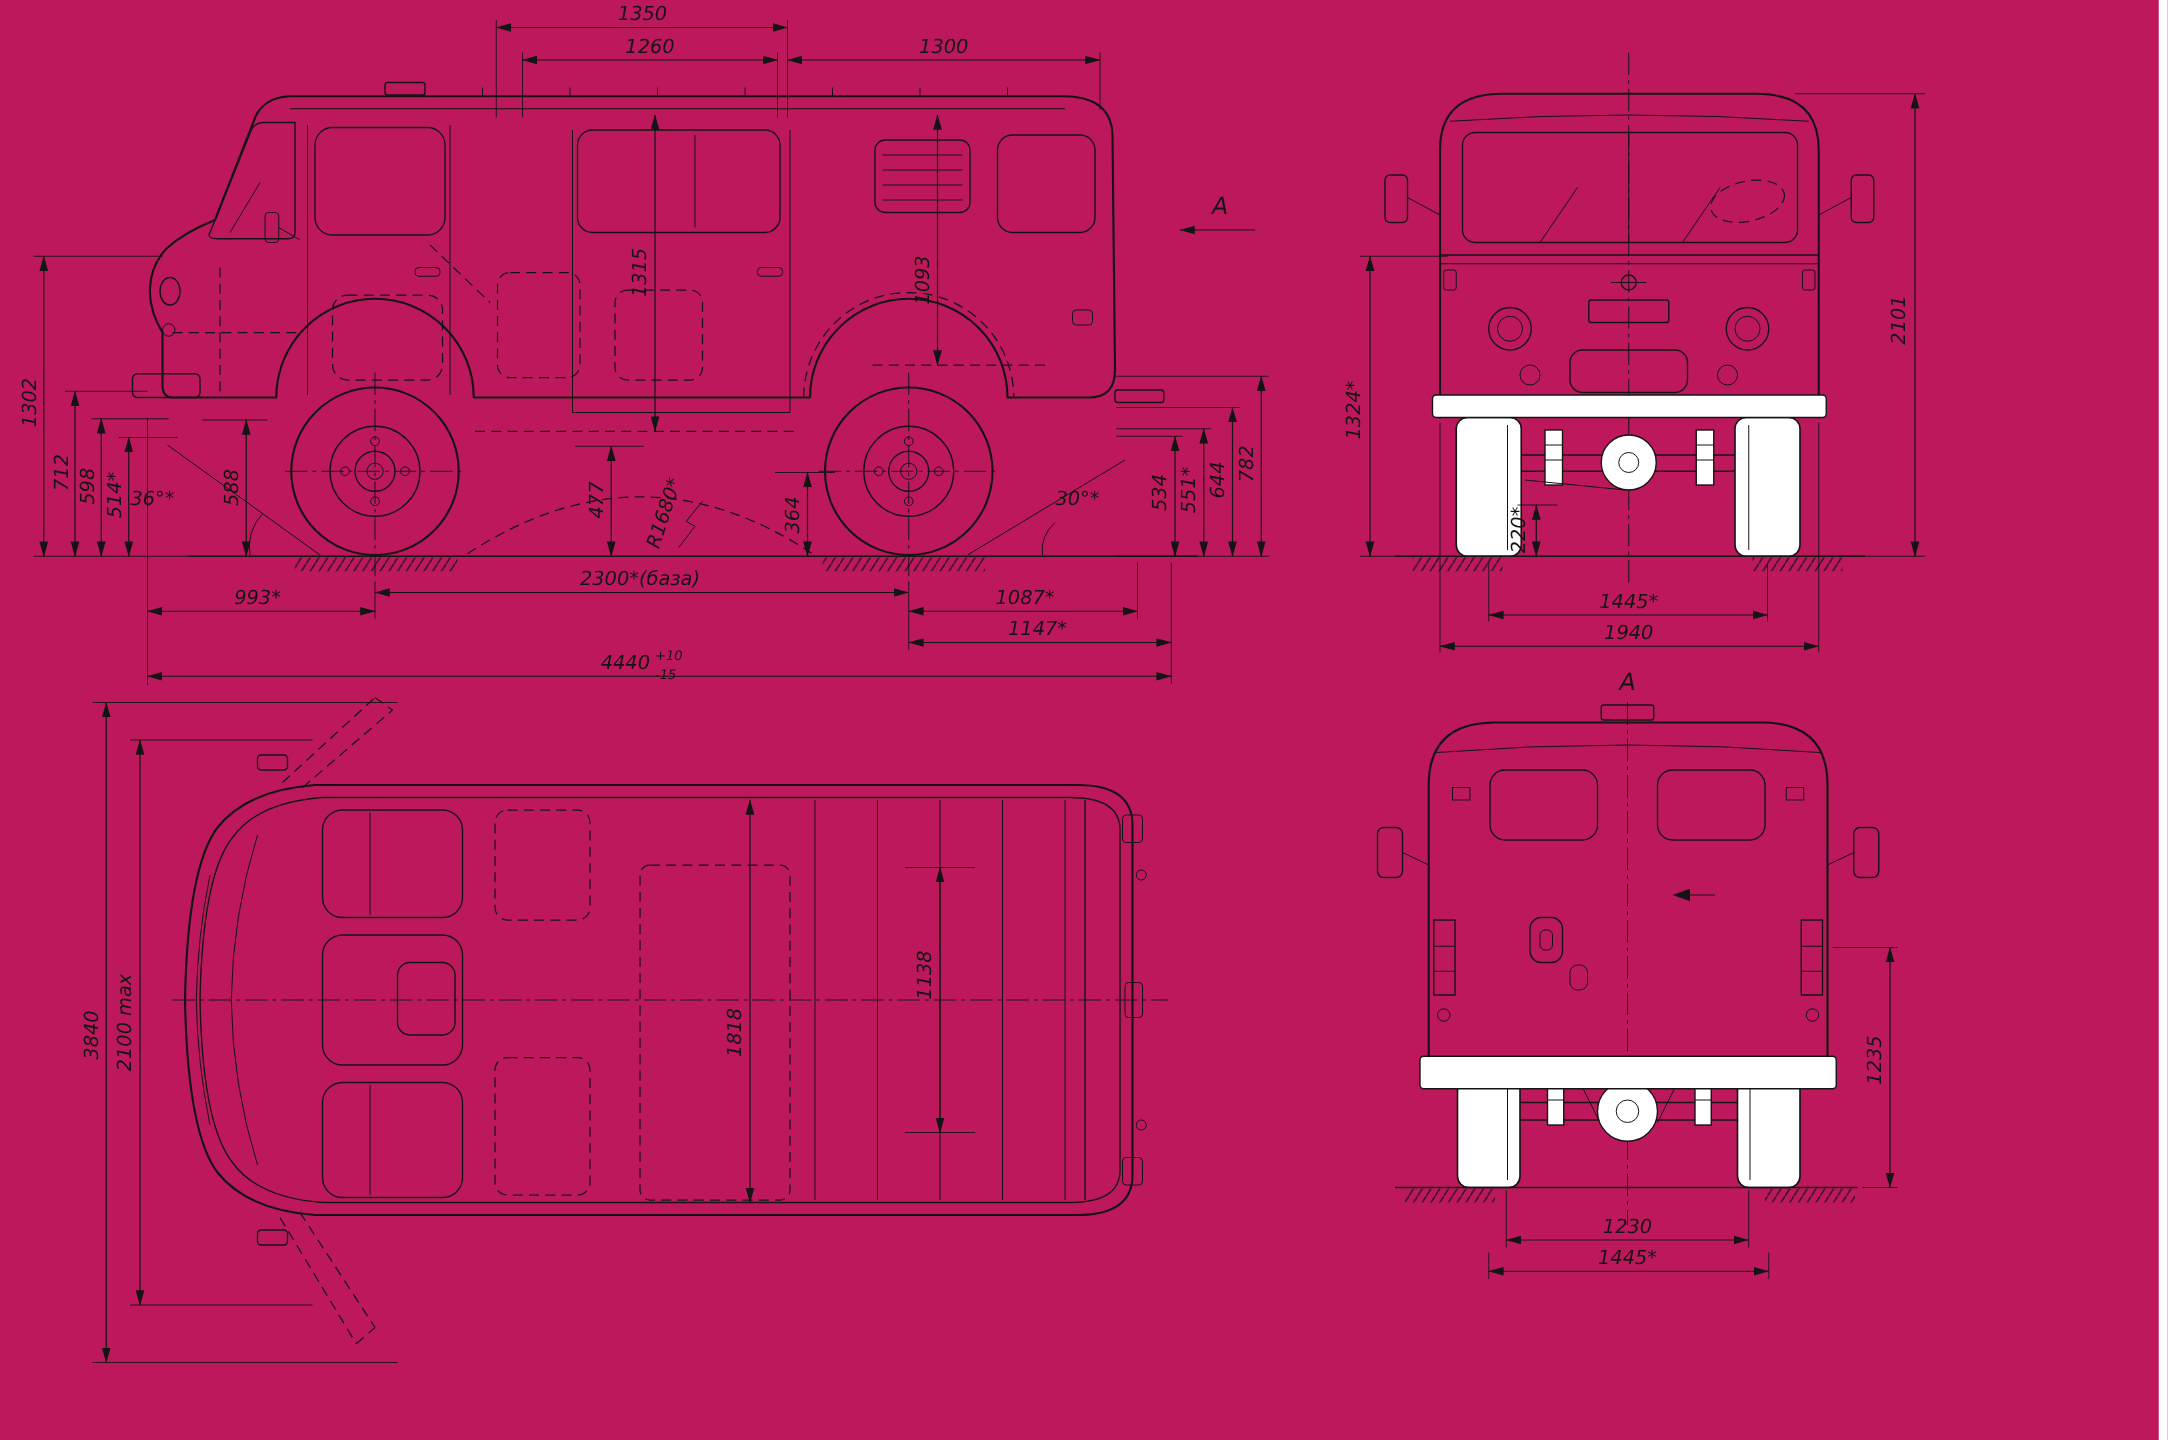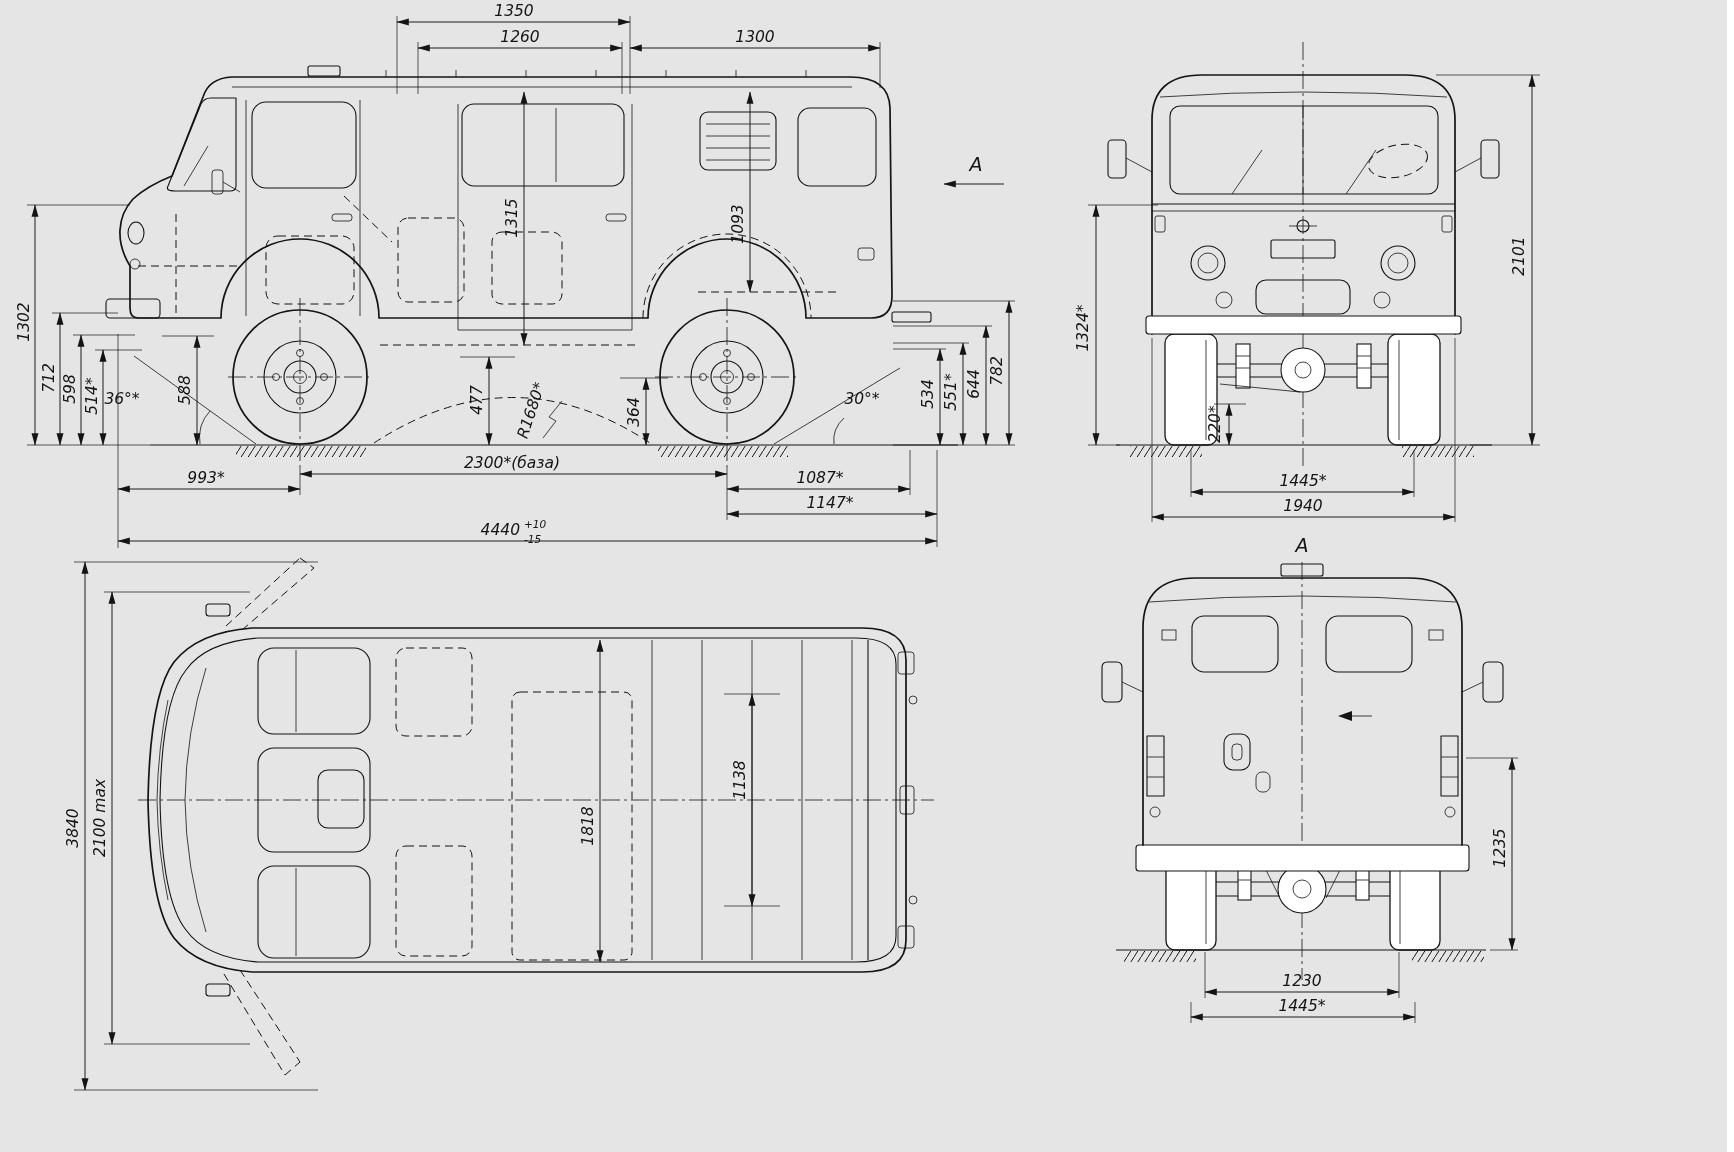--- a/index.html
+++ b/index.html
@@ -1,17 +1,17 @@
 <!DOCTYPE html>
 <html><head>
 <meta charset="utf-8">
 <title>Blueprint</title>
 <style>
   html,body{margin:0;padding:0;background:#fff}
-  .canvas{position:relative;width:1727px;height:1152px;background:#e5e5e5;overflow:hidden}
+  .canvas{position:relative;width:1727px;height:1152px;background:#be185d;overflow:hidden}
   svg{display:block}
   .ol{fill:none;stroke:#141414;stroke-width:1.7;stroke-linejoin:round;stroke-linecap:round}
   .md{fill:none;stroke:#141414;stroke-width:1.1;stroke-linejoin:round}
   .tn{fill:none;stroke:#141414;stroke-width:.8}
   .dashf{fill:none;stroke:#141414;stroke-width:1;stroke-dasharray:8 5}
   .cl{fill:none;stroke:#141414;stroke-width:.8;stroke-dasharray:18 4 3 4}
   .dim{fill:none;stroke:#141414;stroke-width:.95}
   .ext{fill:none;stroke:#141414;stroke-width:.7}
   .wh{fill:#ffffff;stroke:#141414;stroke-width:1.3}
   .whm{fill:#ffffff;stroke:#141414;stroke-width:1.1}

